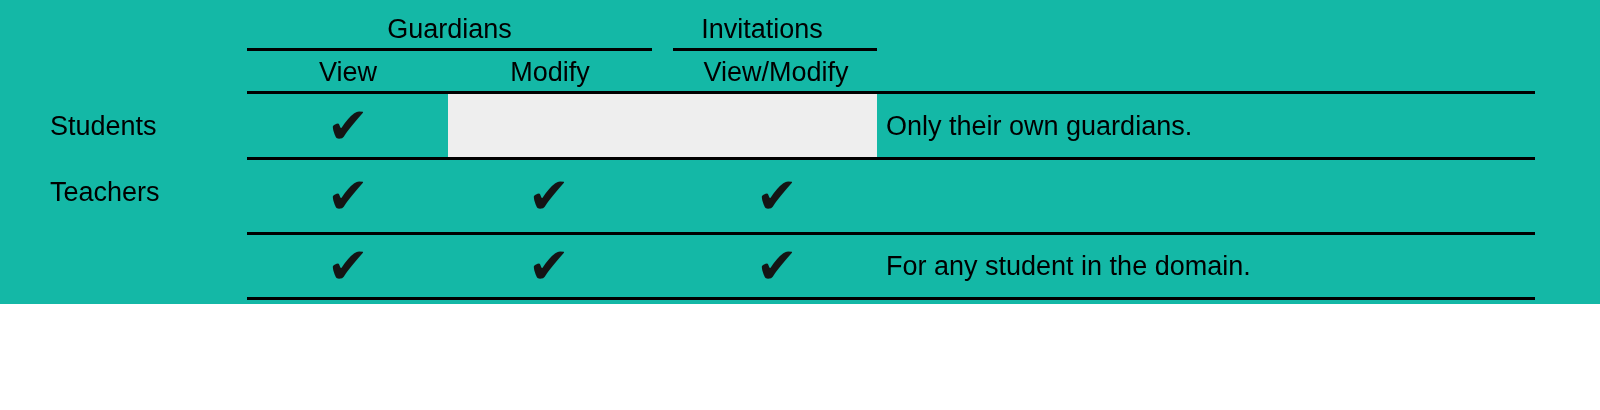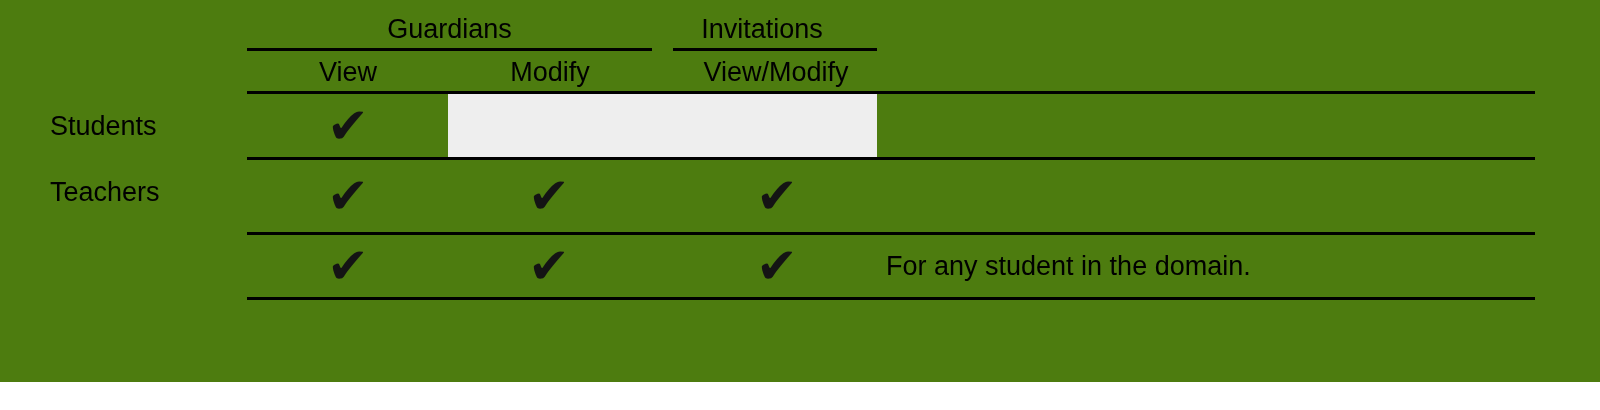--- a/index.html
+++ b/index.html
@@ -1,19 +1,19 @@
 <!DOCTYPE html>
 <html><head>
 <meta charset="utf-8">
 <style>
   html,body{margin:0;padding:0;background:#ffffff;}
   .sheet{
     position:relative;
-    width:1600px;height:382px;
-    background:#4d7c0f;
+    width:1600px;height:304px;
+    background:#14b8a6;
     font-family:"Liberation Sans", sans-serif;
     color:#000000;
     overflow:hidden;
   }
   .txt{
     position:absolute;
     display:flex;align-items:center;
     font-size:27px;line-height:30px;
     white-space:nowrap;
   }
@@ -50,20 +50,23 @@
 
   <div class="graycell" style="left:448px;top:94px;width:429px;height:63px;"></div>
 
   <div class="rule" style="left:247px;top:91px;width:1288px;"></div>
   <div class="rule" style="left:247px;top:157px;width:1288px;"></div>
   <div class="rule" style="left:247px;top:232px;width:1288px;"></div>
   <div class="rule" style="left:247px;top:297px;width:1288px;"></div>
 
   <div class="txt" style="left:50px;top:94px;width:190px;height:63px;">Students</div>
   <div class="check" style="left:288px;top:94px;width:120px;height:63px;">✔</div>
+  <div class="note" style="left:886px;top:94px;width:655px;height:63px;">
+    <span class="inner">Only their own guardians.</span>
+  </div>
 
   <div class="txt" style="left:50px;top:156px;width:190px;height:72px;">Teachers</div>
   <div class="check" style="left:288px;top:160px;width:120px;height:72px;">✔</div>
   <div class="check" style="left:489px;top:160px;width:120px;height:72px;">✔</div>
   <div class="check" style="left:717px;top:160px;width:120px;height:72px;">✔</div>
 
   <div class="check" style="left:288px;top:235px;width:120px;height:62px;">✔</div>
   <div class="check" style="left:489px;top:235px;width:120px;height:62px;">✔</div>
   <div class="check" style="left:717px;top:235px;width:120px;height:62px;">✔</div>
   <div class="note" style="left:886px;top:235px;width:655px;height:62px;">

